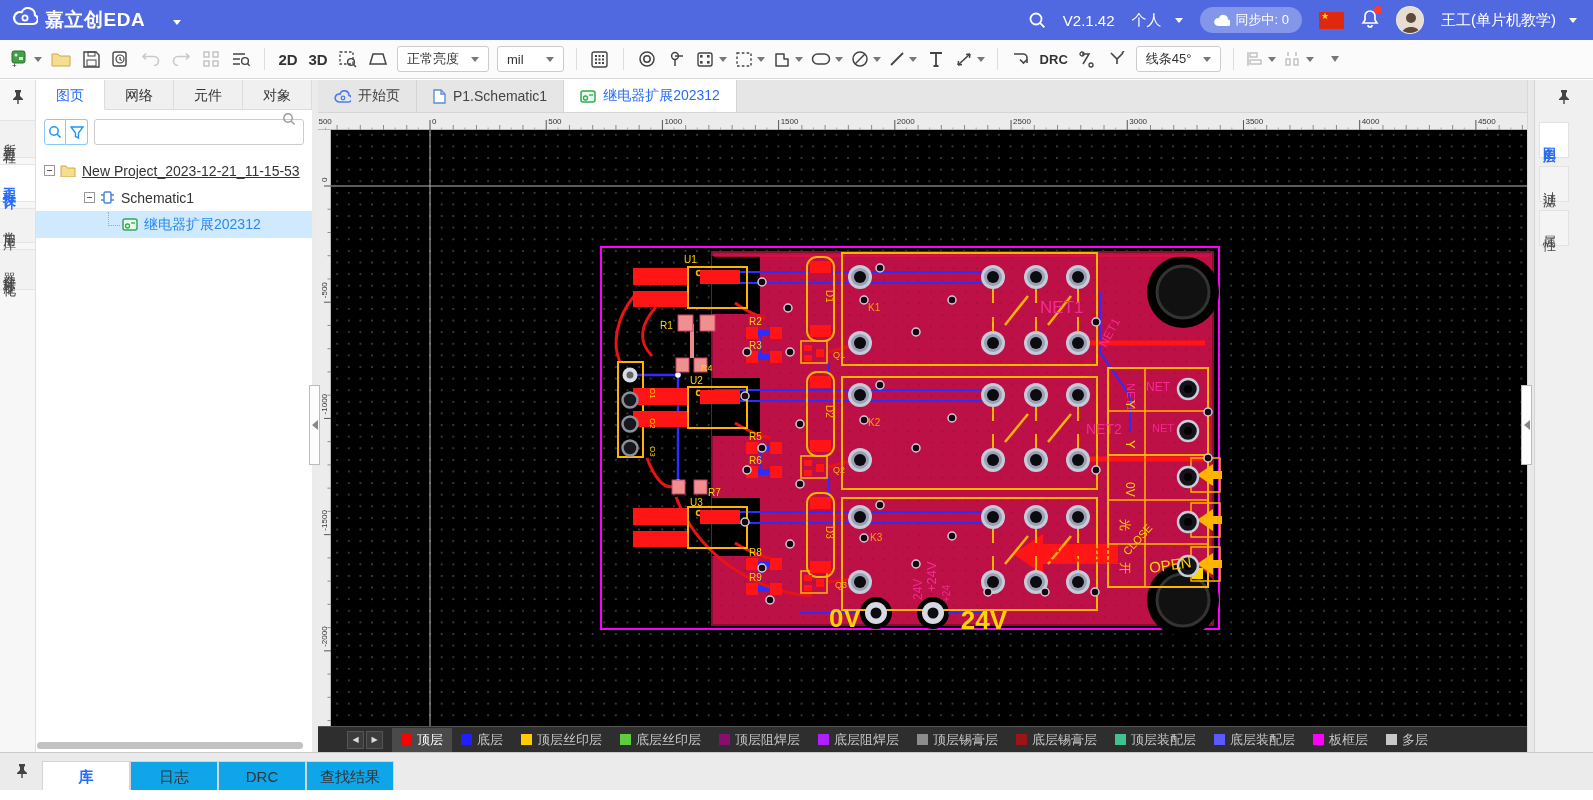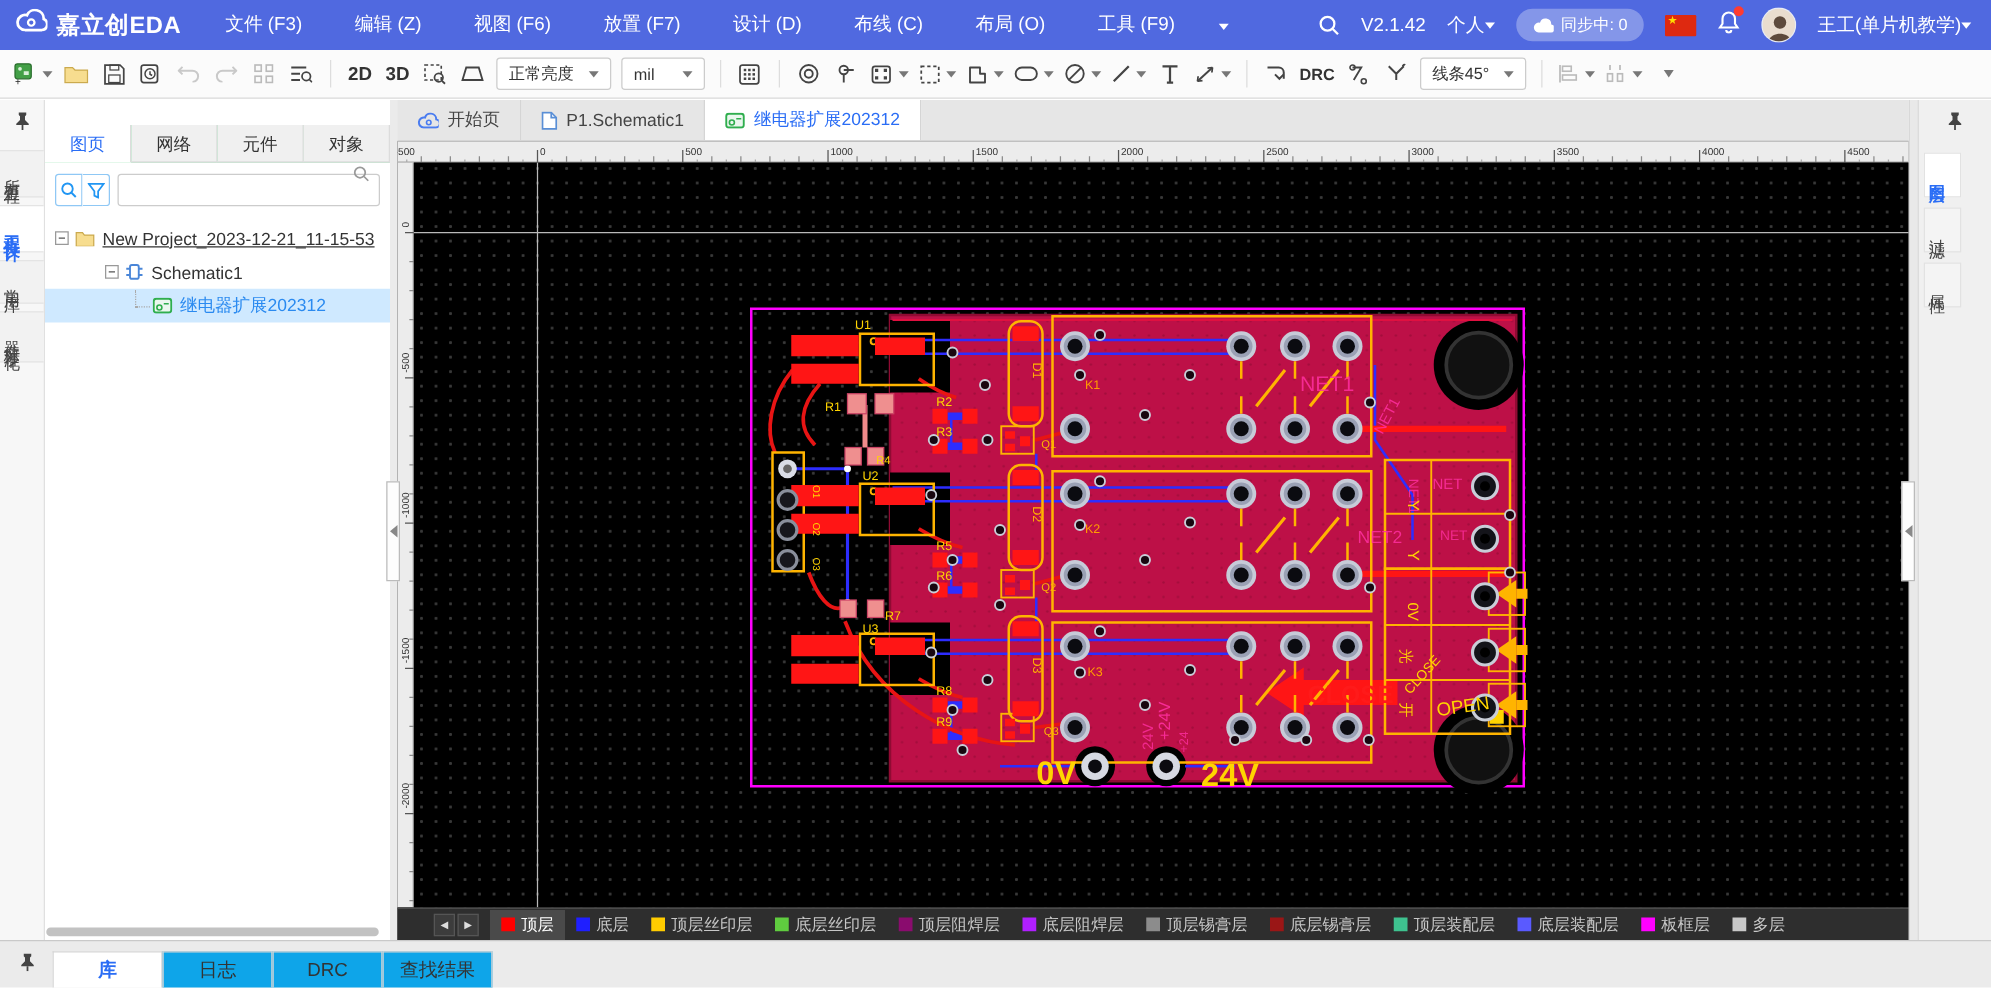--- a/index.html
+++ b/index.html
@@ -9,21 +9,21 @@
 
   
   #menubar { position:absolute; left:0; top:0; width:1593px; height:40px;
     background:#5069e0; display:flex; align-items:center; color:#fff; }
   #logo { display:flex; align-items:flex-start; gap:7px; padding:0 14px 0 12px; }
   #logo-text { font-size:19px; font-weight:bold; letter-spacing:.5px; }
   .menu-item { padding:0 21px; font-size:15px; line-height:40px; cursor:default; white-space:nowrap; }
   #menu-chevron { padding:0 14px; }
   #menu-right { margin-left:auto; display:flex; align-items:center; gap:17px; padding-right:16px; }
   #version { font-size:15px; }
-  .acct { font-size:15px; display:flex; align-items:center; gap:0; }
+  .acct { font-size:15px; display:flex; align-items:center; gap:13px; }
   #sync-pill { background:rgba(255,255,255,.30); border-radius:14px; height:26px;
     display:flex; align-items:center; gap:6px; padding:0 13px; font-size:13px; }
   #flag { width:25px; height:17px; background:#de2910; position:relative; border-radius:1px; }
   #flag span { position:absolute; left:2px; top:-1px; color:#ffde00; font-size:9px; }
   #bell { position:relative; }
   #bell .dot { position:absolute; right:-3px; top:-3px; width:8px; height:8px; background:#ff3b30; border-radius:50%; }
   #avatar { width:28px; height:28px; border-radius:50%; background:#dfe3ee; overflow:hidden; border:1px solid #ffffff55; }
   .caret-w { width:0; height:0; border-left:4px solid transparent; border-right:4px solid transparent; border-top:5px solid #fff; display:inline-block; }
   .caret-g { width:0; height:0; border-left:4px solid transparent; border-right:4px solid transparent; border-top:5px solid #777; display:inline-block; margin-left:4px; }
 
@@ -43,21 +43,21 @@
   #left-rail { position:absolute; left:0; top:80px; width:36px; height:672px; background:#f7f7f7;
     border-right:1px solid #e0e0e0; }
   .rail-pin { display:flex; justify-content:center; padding:9px 0 10px; }
   .rail-item { writing-mode:vertical-lr; text-orientation:upright; font-size:13px; color:#444;
     padding:12px 0; margin:6px auto; text-align:center; width:100%; letter-spacing:3px;
     background:#f2f2f2; border-top:1px solid #e4e4e4; border-bottom:1px solid #e4e4e4; }
   .rail-item.active { background:#ffffff; color:#2a6df5; font-weight:bold; }
 
   
   #left-panel { position:absolute; left:36px; top:80px; width:276px; height:672px; background:#fff; }
-  #panel-tabs { display:flex; height:30px; background:#22c55e;margin-top:20px; }
+  #panel-tabs { display:flex; height:30px; background:#22c55e; }
   .ptab { flex:1; text-align:center; font-size:14px; line-height:30px; color:#333;
     background:#f0f0f0; border-right:1px solid #dcdcdc; border-bottom:1px solid #dcdcdc; }
   .ptab.active { background:#fff; color:#2a6df5; border-bottom:1px solid #fff; }
   #search-row { display:flex; align-items:center; padding:9px 8px 6px 8px; gap:0; }
   .sbtn { width:26px; height:26px; border:1px solid #8fc8f5; background:#fff; display:flex;
     align-items:center; justify-content:center; }
   .sbtn:first-child { border-radius:3px 0 0 3px; }
   .sbtn + .sbtn { border-left:none; border-radius:0 3px 3px 0; }
   #tree-search { flex:1; height:26px; border:1px solid #ccc; border-radius:3px; margin-left:6px;
     font-size:13px; padding:0 24px 0 8px; color:#333; background:#fff; }
@@ -128,30 +128,20 @@
 <div id="app">
 
   <header id="menubar">
     <div id="logo">
       <svg width="26" height="20" viewBox="0 0 26 20">
         <path d="M8 17a6 6 0 1 1 1.6-11.8A7 7 0 0 1 23 8.2 4.6 4.6 0 0 1 21.5 17H8z" fill="none" stroke="#fff" stroke-width="2.2"></path>
         <circle cx="13" cy="11" r="2.6" fill="none" stroke="#fff" stroke-width="1.8"></circle>
       </svg>
       <span id="logo-text">嘉立创EDA</span>
     </div>
-    <nav id="menu-items" style="display: flex;">
-        <span class="menu-item">文件 (F3)</span>
-        <span class="menu-item">编辑 (Z)</span>
-        <span class="menu-item">视图 (F6)</span>
-        <span class="menu-item">放置 (F7)</span>
-        <span class="menu-item">设计 (D)</span>
-        <span class="menu-item">布线 (C)</span>
-        <span class="menu-item">布局 (O)</span>
-        <span class="menu-item">工具 (F9)</span>
-      </nav>
     <span id="menu-chevron"><span class="caret-w"></span></span>
     <div id="menu-right">
       <svg width="18" height="18" viewBox="0 0 18 18">
         <circle cx="8" cy="8" r="5.5" fill="none" stroke="#fff" stroke-width="1.8"></circle>
         <line x1="12.2" y1="12.2" x2="16.4" y2="16.4" stroke="#fff" stroke-width="1.8"></line>
       </svg>
       <span id="version">V2.1.42</span>
       <span class="acct">
         <span>个人</span>
           <span class="caret-w"></span>

